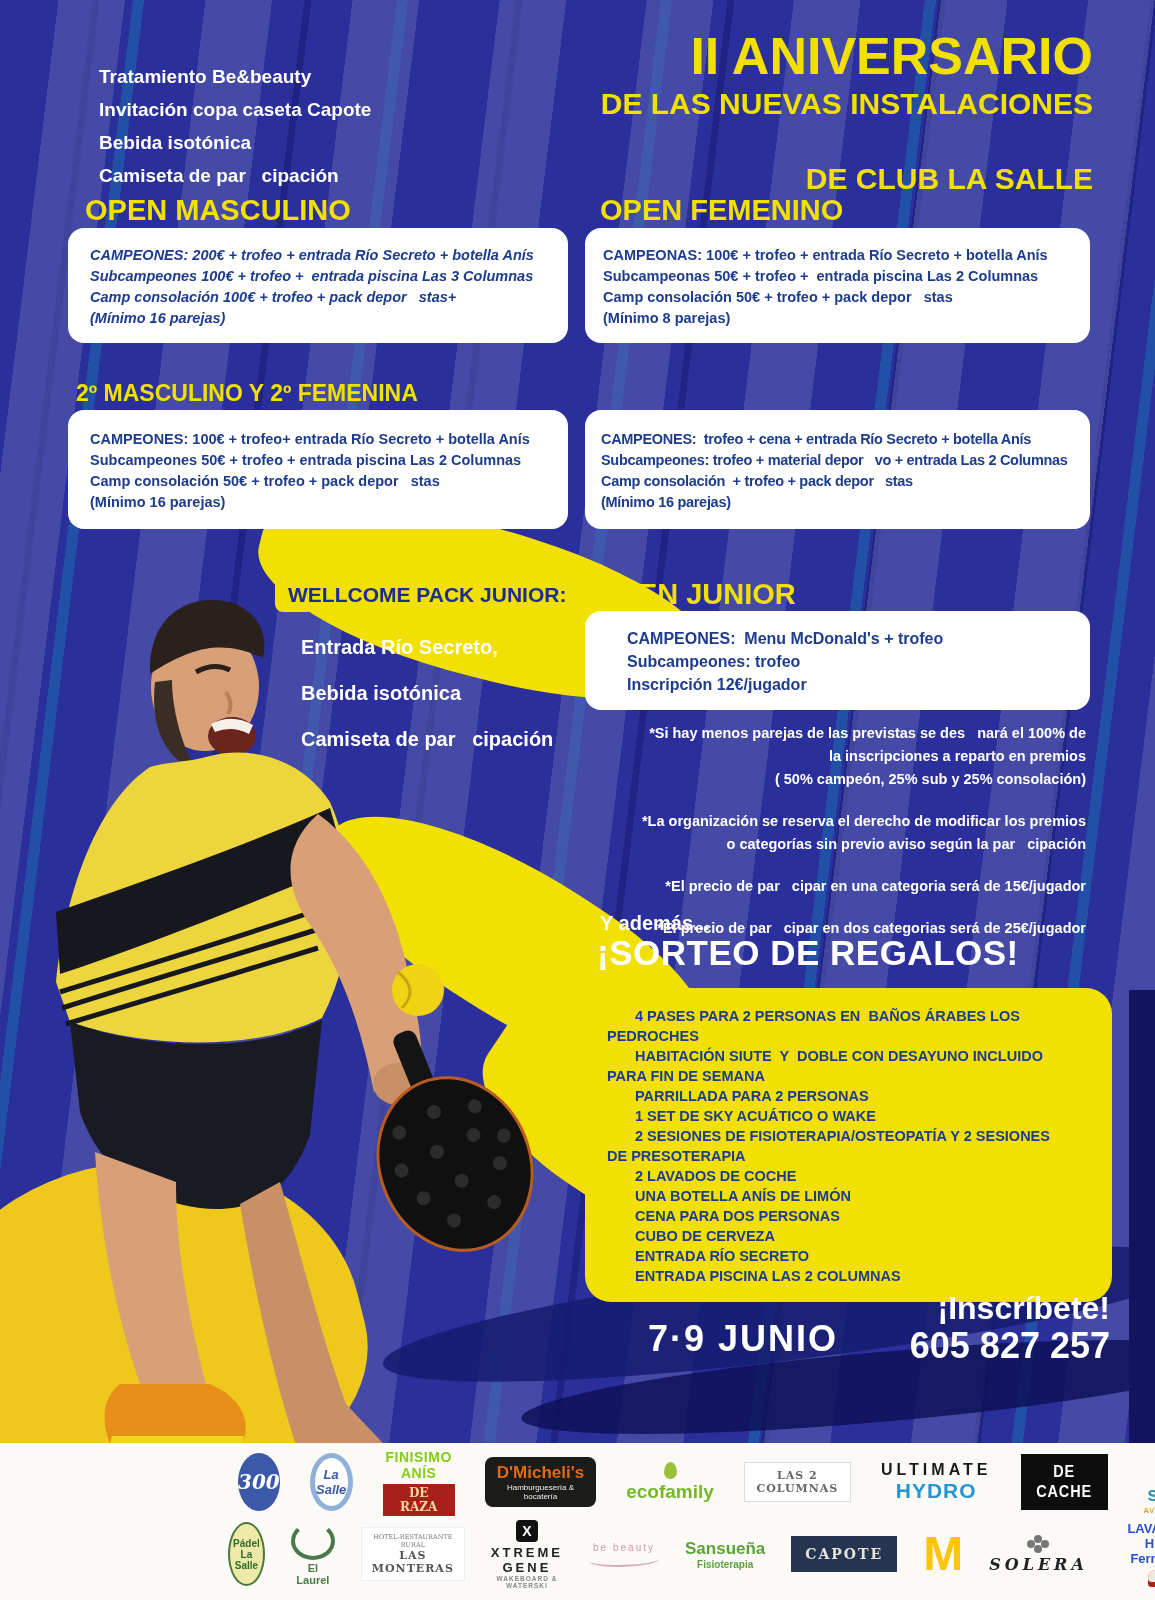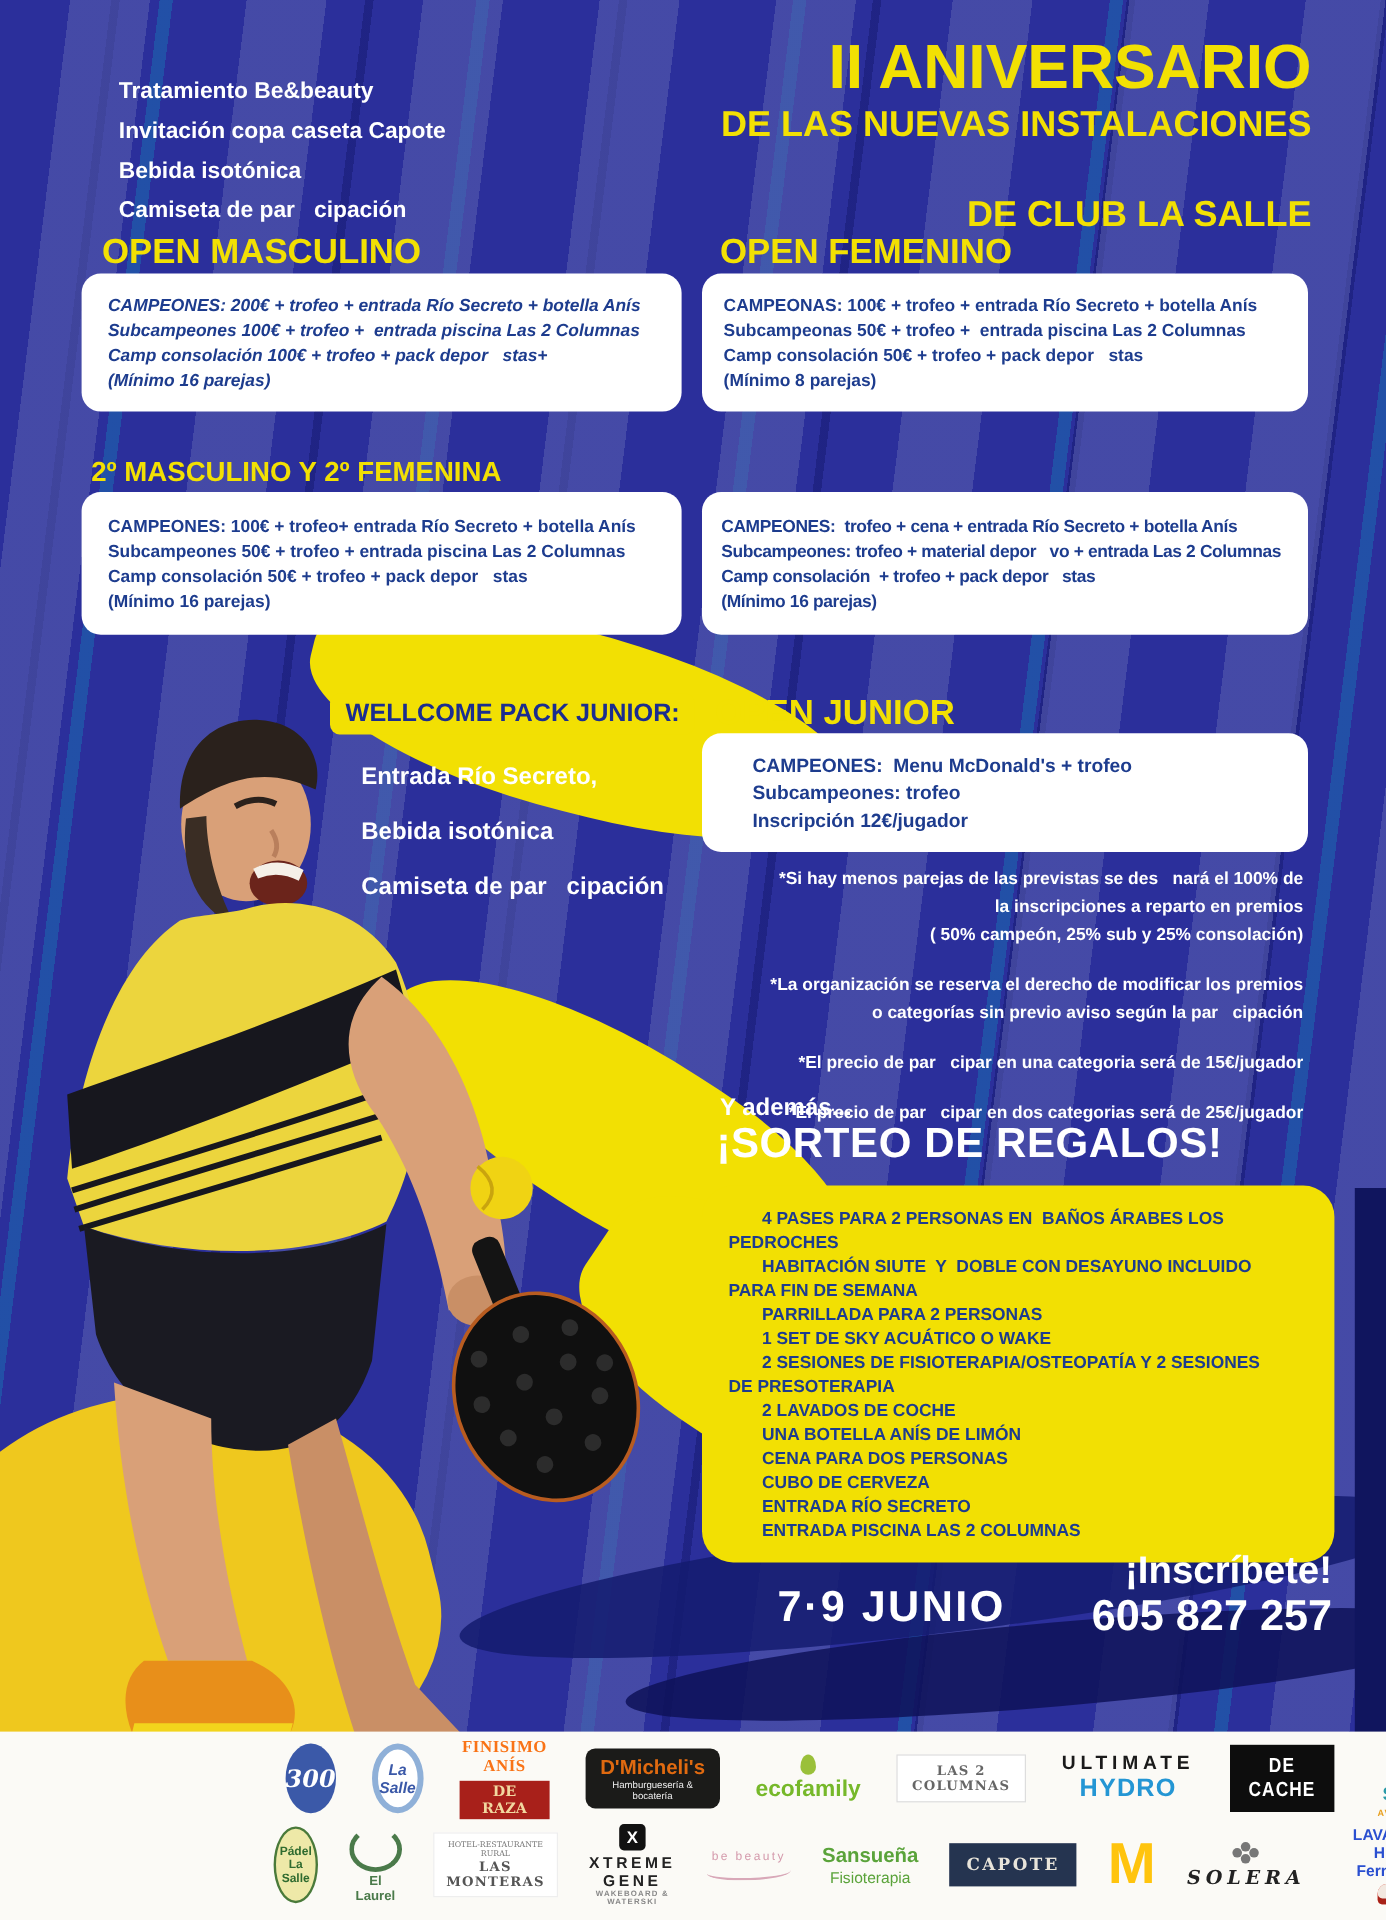--- a/index.html
+++ b/index.html
@@ -87,21 +87,21 @@
   .bottom-band{position:absolute;left:0;top:1443px;width:1155px;height:157px;background:#fbfaf6;}
   .logo-row{position:absolute;display:flex;align-items:center;}
   #logo-row-1{left:238px;top:1450px;height:64px;gap:30px;}
   #logo-row-2{left:228px;top:1516px;height:76px;gap:26px;}
   .logo{display:flex;flex-direction:column;align-items:center;justify-content:center;text-align:center;}
   .logo .s{font-weight:bold;}
   .logo-300{width:58px;height:58px;border-radius:50%;background:#3b59a8;}
   .logo-300 .t{color:#fff;font-family:"DejaVu Serif",serif;font-style:italic;font-size:20px;}
   .logo-lasalle-circle{width:58px;height:58px;border-radius:50%;background:#fff;border:5px solid #8fb0d8;}
   .logo-lasalle-circle .t{color:#3b59a8;font-style:italic;font-size:13px;}
-  .logo-finisimo .t{color:#f97316;font-family:Liberation Serif, serif;font-size:14px;letter-spacing:.5px;}
+  .logo-finisimo .t{color:#84cc16;font-family:Liberation Sans, sans-serif;font-size:14px;letter-spacing:.5px;}
   .logo-finisimo .s{background:#a8201a;color:#f2d8a0;font-family:"DejaVu Serif",serif;font-size:12px;padding:2px 14px;margin-top:3px;}
   .logo-dmichelis{background:#1b1b19;border-radius:8px;padding:6px 12px;justify-content:flex-end;}
   .logo-dmichelis .t{color:#e06a10;font-size:17px;}
   .logo-dmichelis .s{color:#eee;font-size:8px;font-weight:normal;}
   .logo-ecofamily::before{content:"";width:13px;height:17px;background:#9ac03a;border-radius:50% 50% 50% 50%/62% 62% 38% 38%;margin-bottom:2px;}
   .logo-ecofamily .t{color:#76b82a;font-size:19px;}
   .logo-las2columnas{border:1px solid #ddd;background:#fff;padding:6px 9px;}
   .logo-las2columnas .t{font-family:"DejaVu Serif",serif;color:#666;font-size:11px;letter-spacing:1px;}
   .logo-ultimatehydro .t{color:#1a1a1a;font-size:16px;letter-spacing:4px;}
   .logo-ultimatehydro .s{color:#2496d4;font-size:21px;letter-spacing:1px;}
@@ -116,21 +116,21 @@
   .logo-laurel .t{color:#4a7a4a;font-size:11px;}
   .logo-monteras{background:#fff;border:1px solid #eee;padding:5px 10px;flex-direction:column-reverse;}
   .logo-monteras .t{font-family:"DejaVu Serif",serif;color:#555;font-size:11px;letter-spacing:1px;}
   .logo-monteras .s{font-family:"DejaVu Serif",serif;color:#777;font-size:6.5px;font-weight:normal;}
   .logo-xtremegene::before{content:"X";background:#111;color:#fff;width:22px;height:22px;font-size:14px;display:flex;align-items:center;justify-content:center;border-radius:4px;margin-bottom:3px;font-weight:bold;}
   .logo-xtremegene .t{color:#222;font-size:13px;letter-spacing:3px;}
   .logo-xtremegene .s{color:#888;font-size:6.5px;letter-spacing:1px;}
   .logo-bebeauty .t{color:#d49aac;font-size:10px;letter-spacing:2px;font-weight:normal;}
   .logo-bebeauty::after{content:"";width:70px;height:12px;border-bottom:2px solid #d8a8b8;border-radius:0 0 60% 40%;}
   .logo-sansuena .t{color:#5aa33a;font-size:17px;}
-  .logo-sansuena .s{color:#5aa33a;font-size:13px;font-weight:normal;}
+  .logo-sansuena .s{color:#5aa33a;font-size:10px;font-weight:bold;}
   .logo-capote{background:#253450;padding:10px 14px;}
   .logo-capote .t{color:#e8e4da;font-family:"DejaVu Serif",serif;font-size:14px;letter-spacing:2px;}
   .logo-mcdonalds .t{color:#ffc40d;font-size:48px;line-height:42px;}
   .logo-solera::before{content:"";width:8px;height:8px;border-radius:50%;background:#777;box-shadow:-7px 5px 0 #777,7px 5px 0 #777,0 10px 0 #777;margin-bottom:12px;}
   .logo-solera .t{color:#222;font-family:"DejaVu Serif",serif;font-style:italic;font-size:16px;letter-spacing:4px;}
   .logo-lavadero .t{color:#2a4fd0;font-size:13px;}
   .logo-lavadero::after{content:"";width:30px;height:17px;background:#d43327;border-radius:8px 10px 4px 4px;margin-top:4px;box-shadow:inset 0 -5px 0 #a82218, inset 8px 3px 0 #f2e8e0;}
   .player-svg{position:absolute;left:0;top:552px;}
 </style>
 </head>
@@ -198,21 +198,21 @@
 
   <div class="abs title-block">
     <div class="t1">II ANIVERSARIO</div>
     <div class="t2">DE LAS NUEVAS INSTALACIONES</div>
     <div class="t3">DE CLUB LA SALLE</div>
   </div>
 
   <div class="abs yellow-h" id="h-open-masculino">OPEN MASCULINO</div>
   <div class="white-box" id="box1">
       <div class="prize-line"><div class="t">CAMPEONES: 200€ + trofeo + entrada Río Secreto + botella Anís</div></div>
-      <div class="prize-line"><div class="t">Subcampeones 100€ + trofeo +  entrada piscina Las 2 Columnas</div></div>
+      <div class="prize-line"><div class="t">Subcampeones 100€ + trofeo +  entrada piscina Las 3 Columnas</div></div>
       <div class="prize-line"><div class="t">Camp consolación 100€ + trofeo + pack depor   stas+</div></div>
       <div class="prize-line"><div class="t">(Mínimo 16 parejas)</div></div>
     </div>
 
   <div class="abs yellow-h" id="h-open-femenino">OPEN FEMENINO</div>
   <div class="white-box" id="box2">
       <div class="prize-line"><div class="t">CAMPEONAS: 100€ + trofeo + entrada Río Secreto + botella Anís</div></div>
       <div class="prize-line"><div class="t">Subcampeonas 50€ + trofeo +  entrada piscina Las 2 Columnas</div></div>
       <div class="prize-line"><div class="t">Camp consolación 50€ + trofeo + pack depor   stas</div></div>
       <div class="prize-line"><div class="t">(Mínimo 8 parejas)</div></div>

